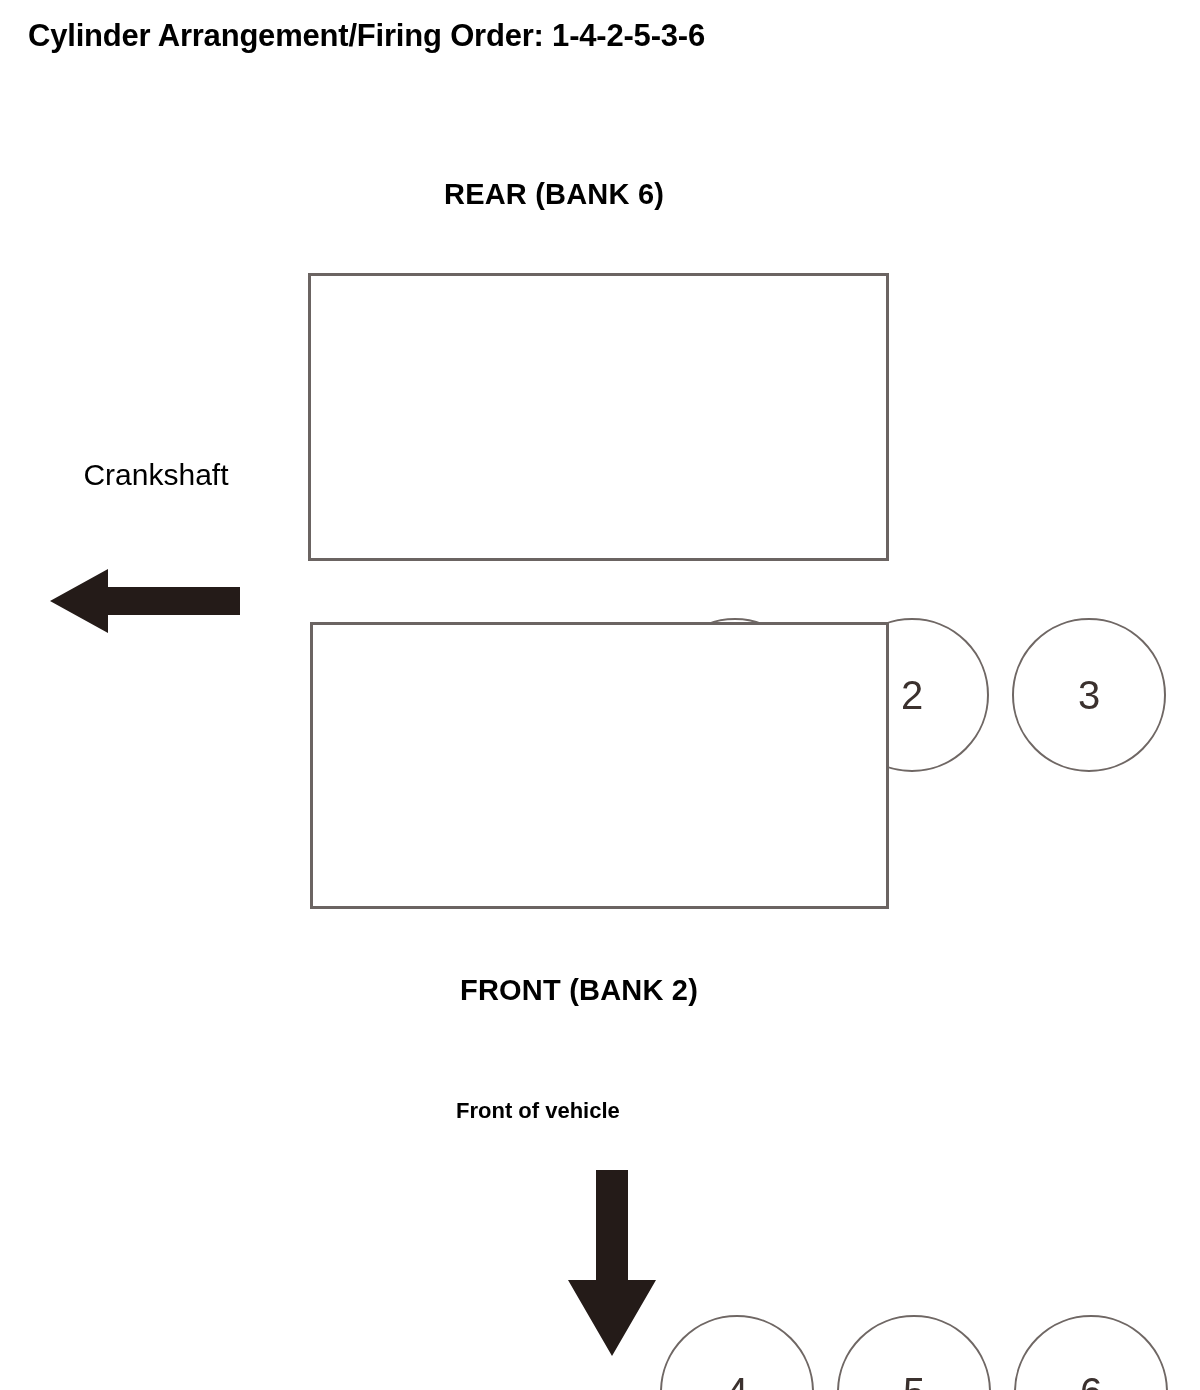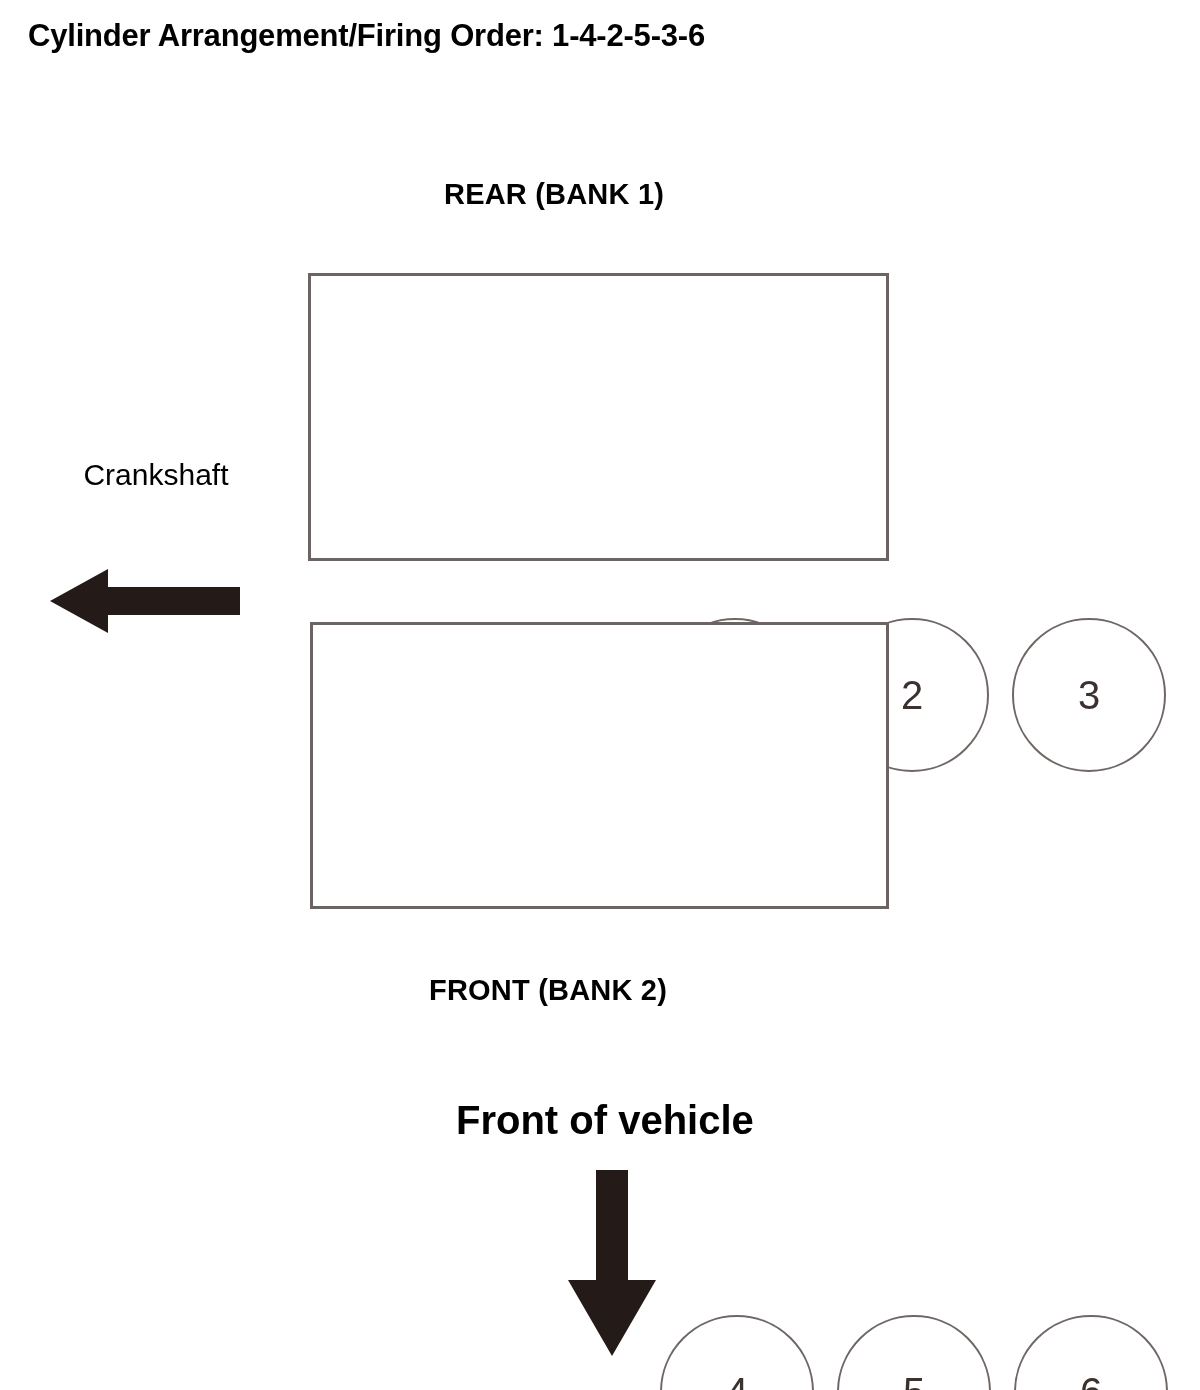--- a/index.html
+++ b/index.html
@@ -36,21 +36,21 @@
 
   
   .bank-caption {
     position: absolute;
     font-size: 29px;
     font-weight: bold;
     white-space: nowrap;
     letter-spacing: 0.2px;
   }
   .bank-caption.rear  { left: 444px; top: 178px; }
-  .bank-caption.front { left: 429px; top: 974px; }
+  .bank-caption.front { left: 460px; top: 974px; }
 
   
   .bank-box {
     position: absolute;
     box-sizing: border-box;
     border: 3px solid #6b6462;
     background: #ffffff;
   }
   .bank-box.bank-1 { left: 308px; top: 273px; width: 581px; height: 288px; }
   .bank-box.bank-2 { left: 310px; top: 622px; width: 579px; height: 287px; }
@@ -112,33 +112,33 @@
     width: 112px;
     height: 186px;
   }
   .arrow-left svg, .arrow-down svg { display: block; width: 100%; height: 100%; }
 
   
   .front-vehicle-label {
     position: absolute;
     left: 456px;
     top: 1098px;
-    font-size: 40px;
+    font-size: 22px;
     font-weight: bold;
     white-space: nowrap;
   }
 </style>
 </head>
 <body>
 
 <div class="diagram-root">
 
   <div class="title">Cylinder Arrangement/Firing Order: 1-4-2-5-3-6</div>
 
-  <div class="bank-caption rear">REAR (BANK 1)</div>
+  <div class="bank-caption rear">REAR (BANK 6)</div>
 
   <div class="bank-box bank-1">
     <div class="cylinder cyl-1">
       <span class="cylinder-number">1</span>
     </div>
     <div class="cylinder cyl-2">
       <span class="cylinder-number">2</span>
     </div>
     <div class="cylinder cyl-3">
       <span class="cylinder-number">3</span>

